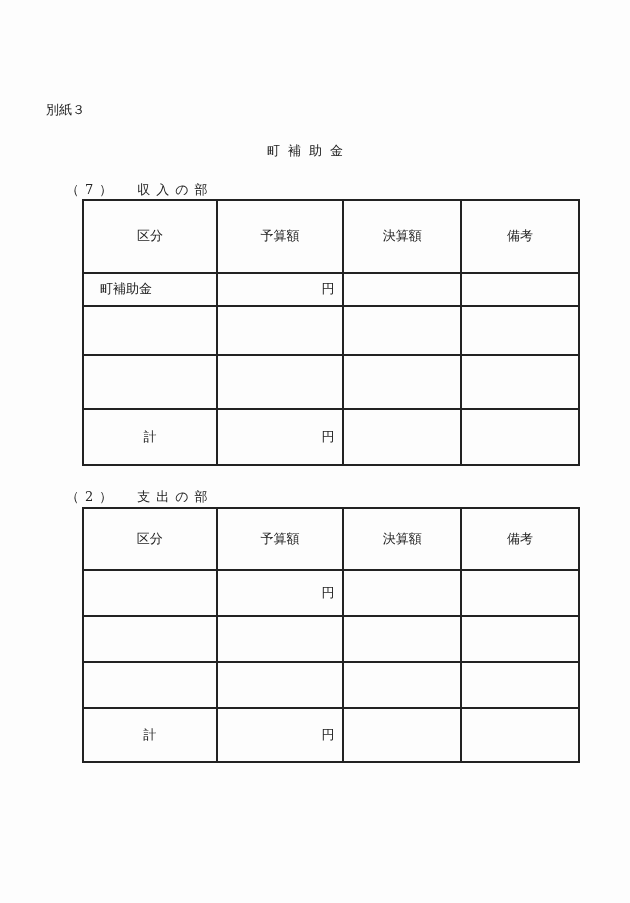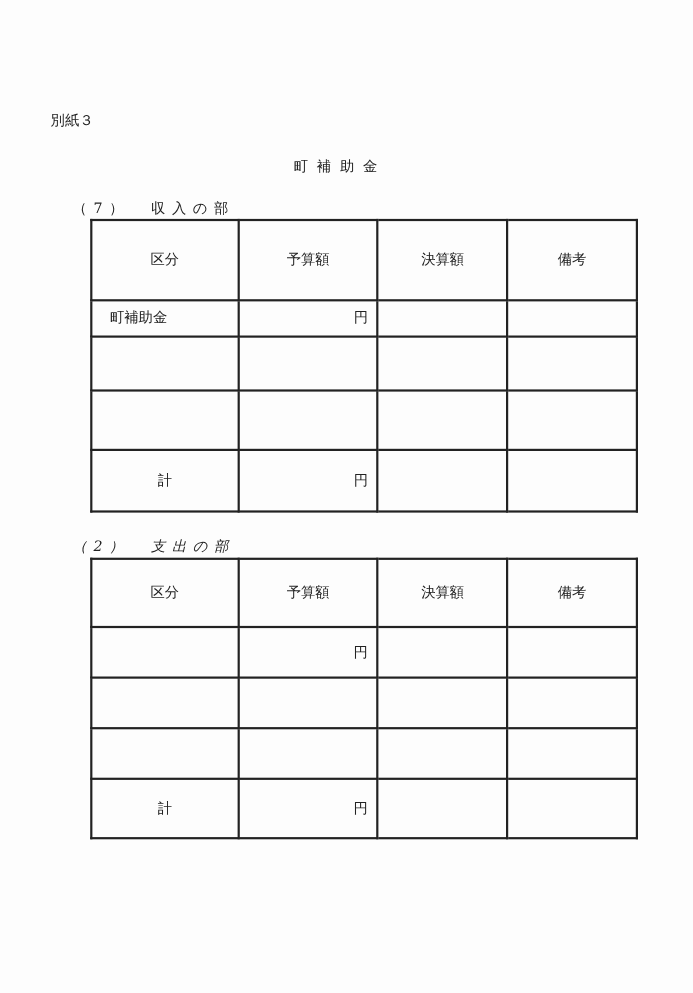--- a/index.html
+++ b/index.html
@@ -55,21 +55,21 @@
   </tr>
   <tr style="height:53px">
     <td class="c">計</td>
     <td class="r">円</td>
     <td></td>
     <td></td>
   </tr>
 </tbody>
   </table>
 
-<div class="abs sec" style="left:66px;top:488px;font-style:italic;">（2）　支出の部</div>
+<div class="abs sec" style="left:66px;top:488px;">（2）　支出の部</div>
 
 <table style="top:507px;height:254px;">
   <colgroup>
       <col style="width:134px">
       <col style="width:127px">
       <col style="width:118px">
       <col style="width:118px">
     </colgroup>
   <tbody>
       <tr style="height:62px">

